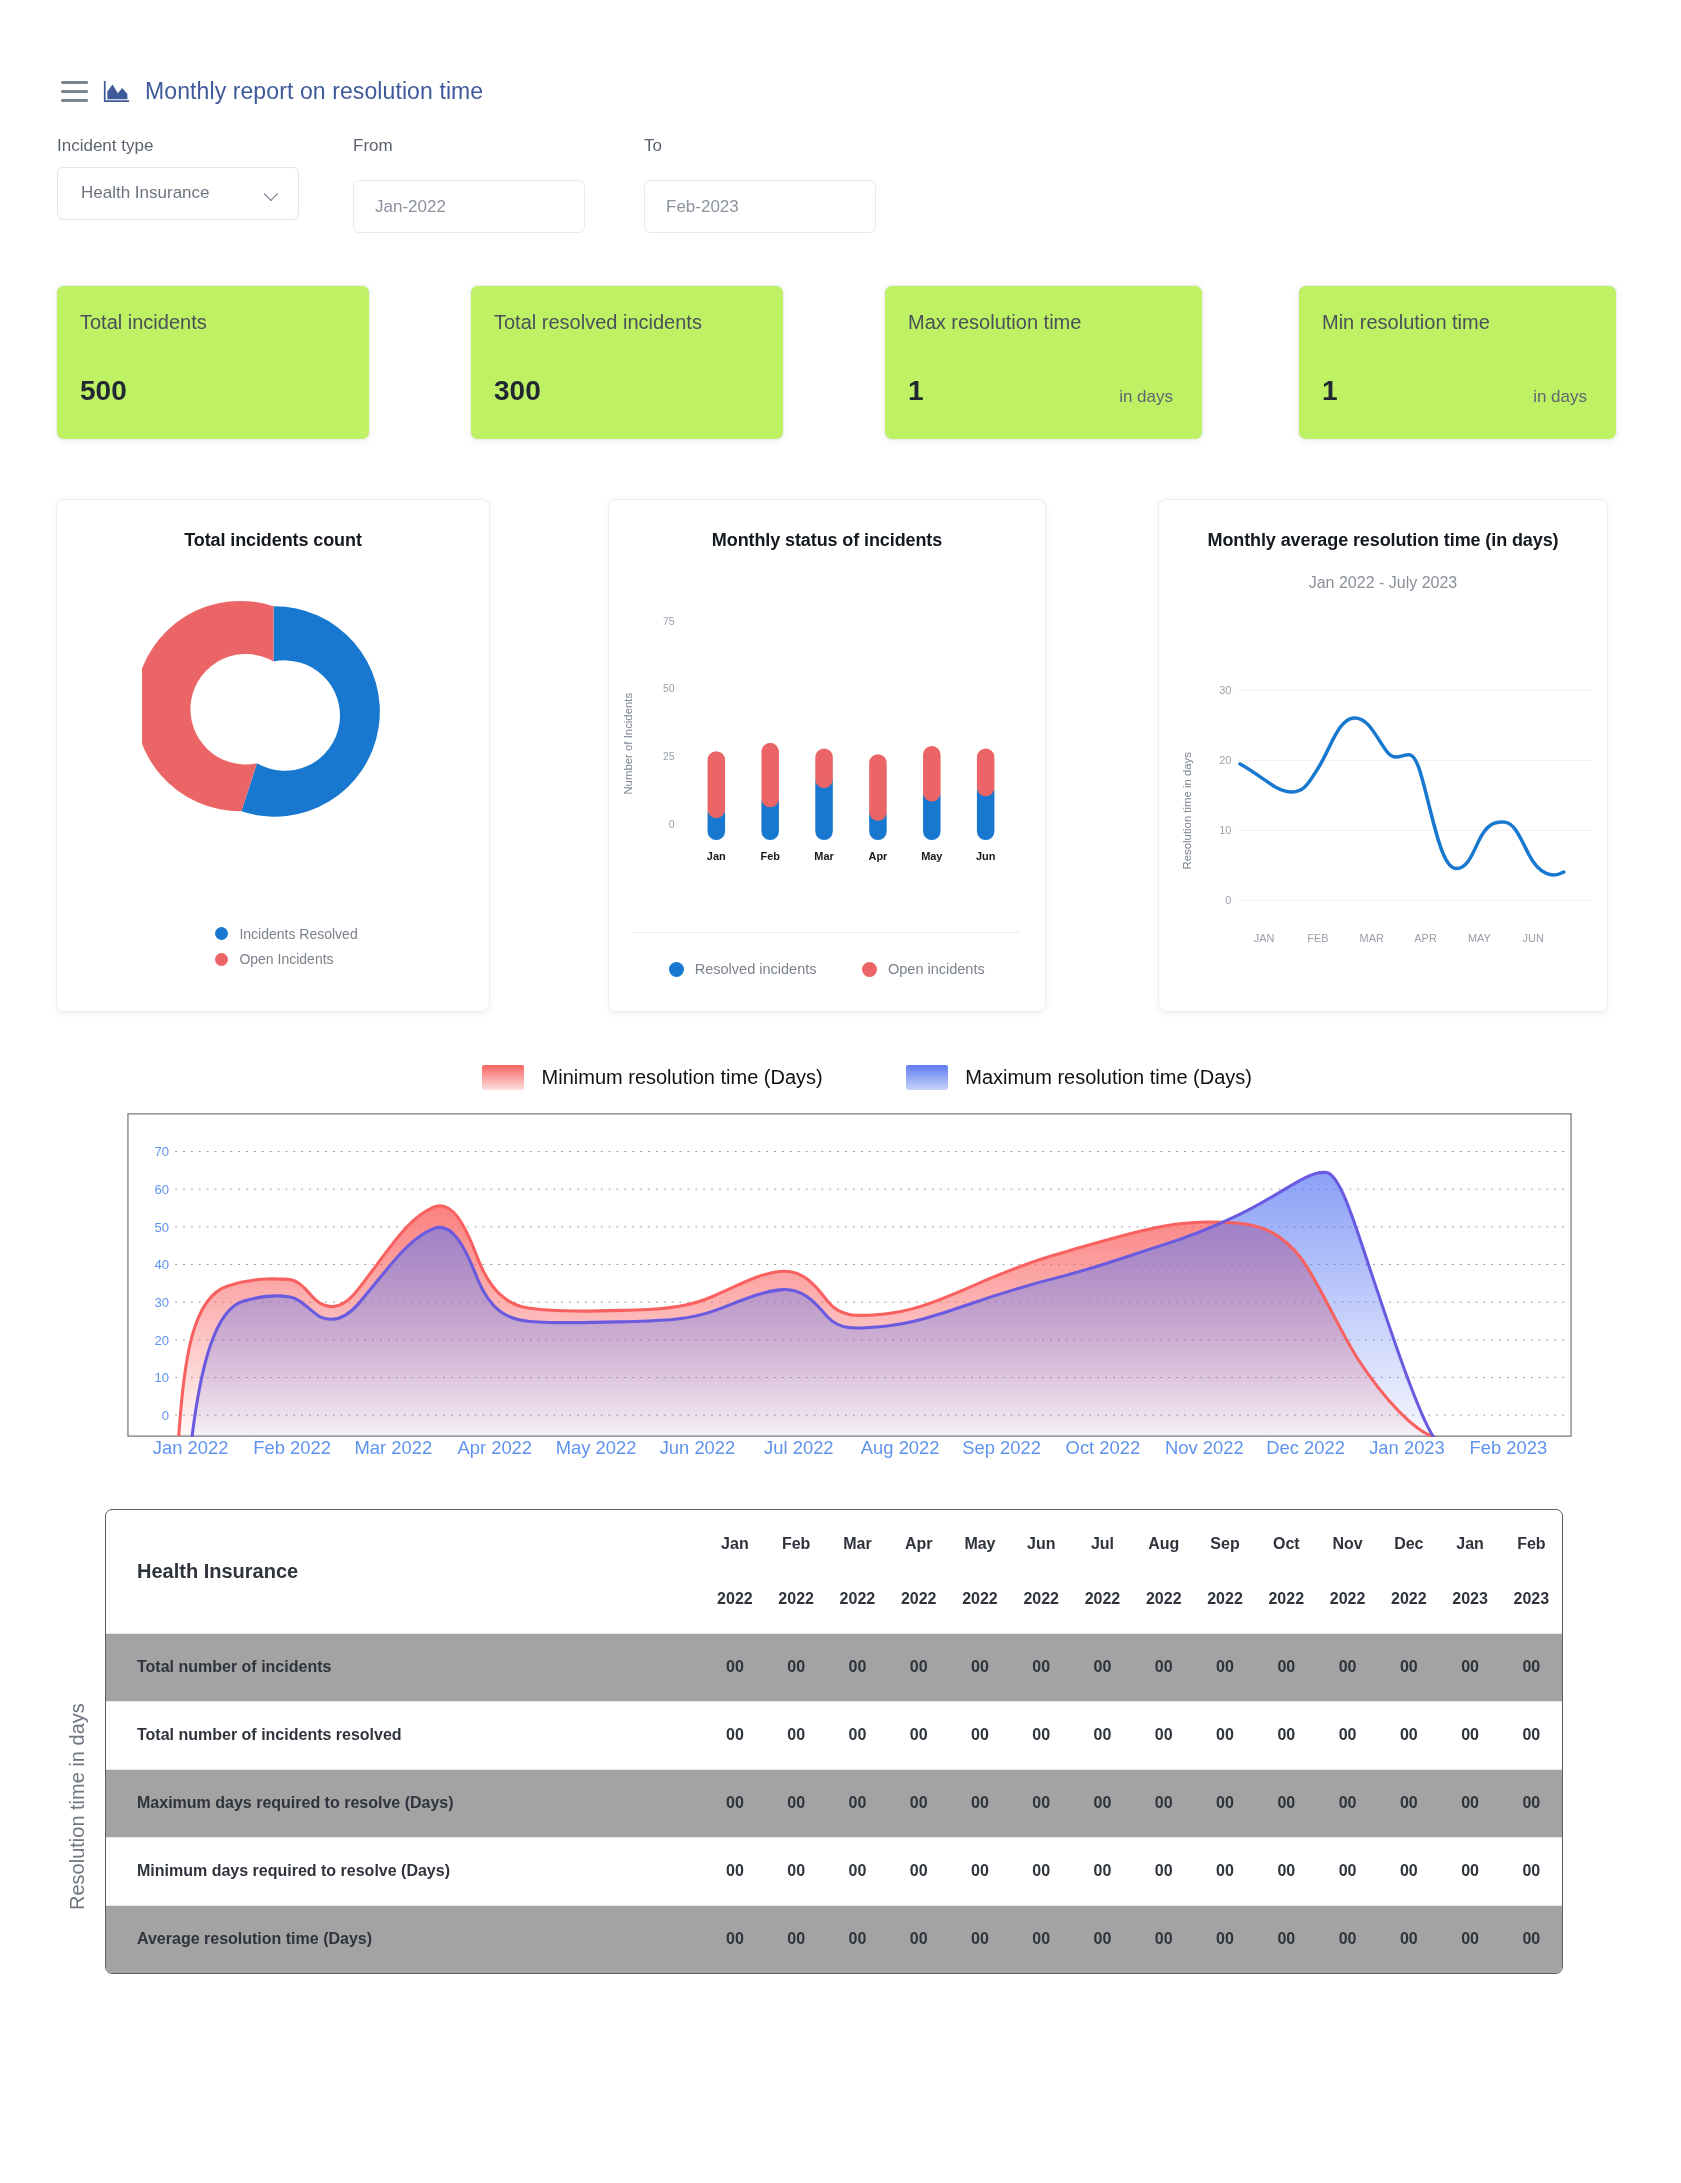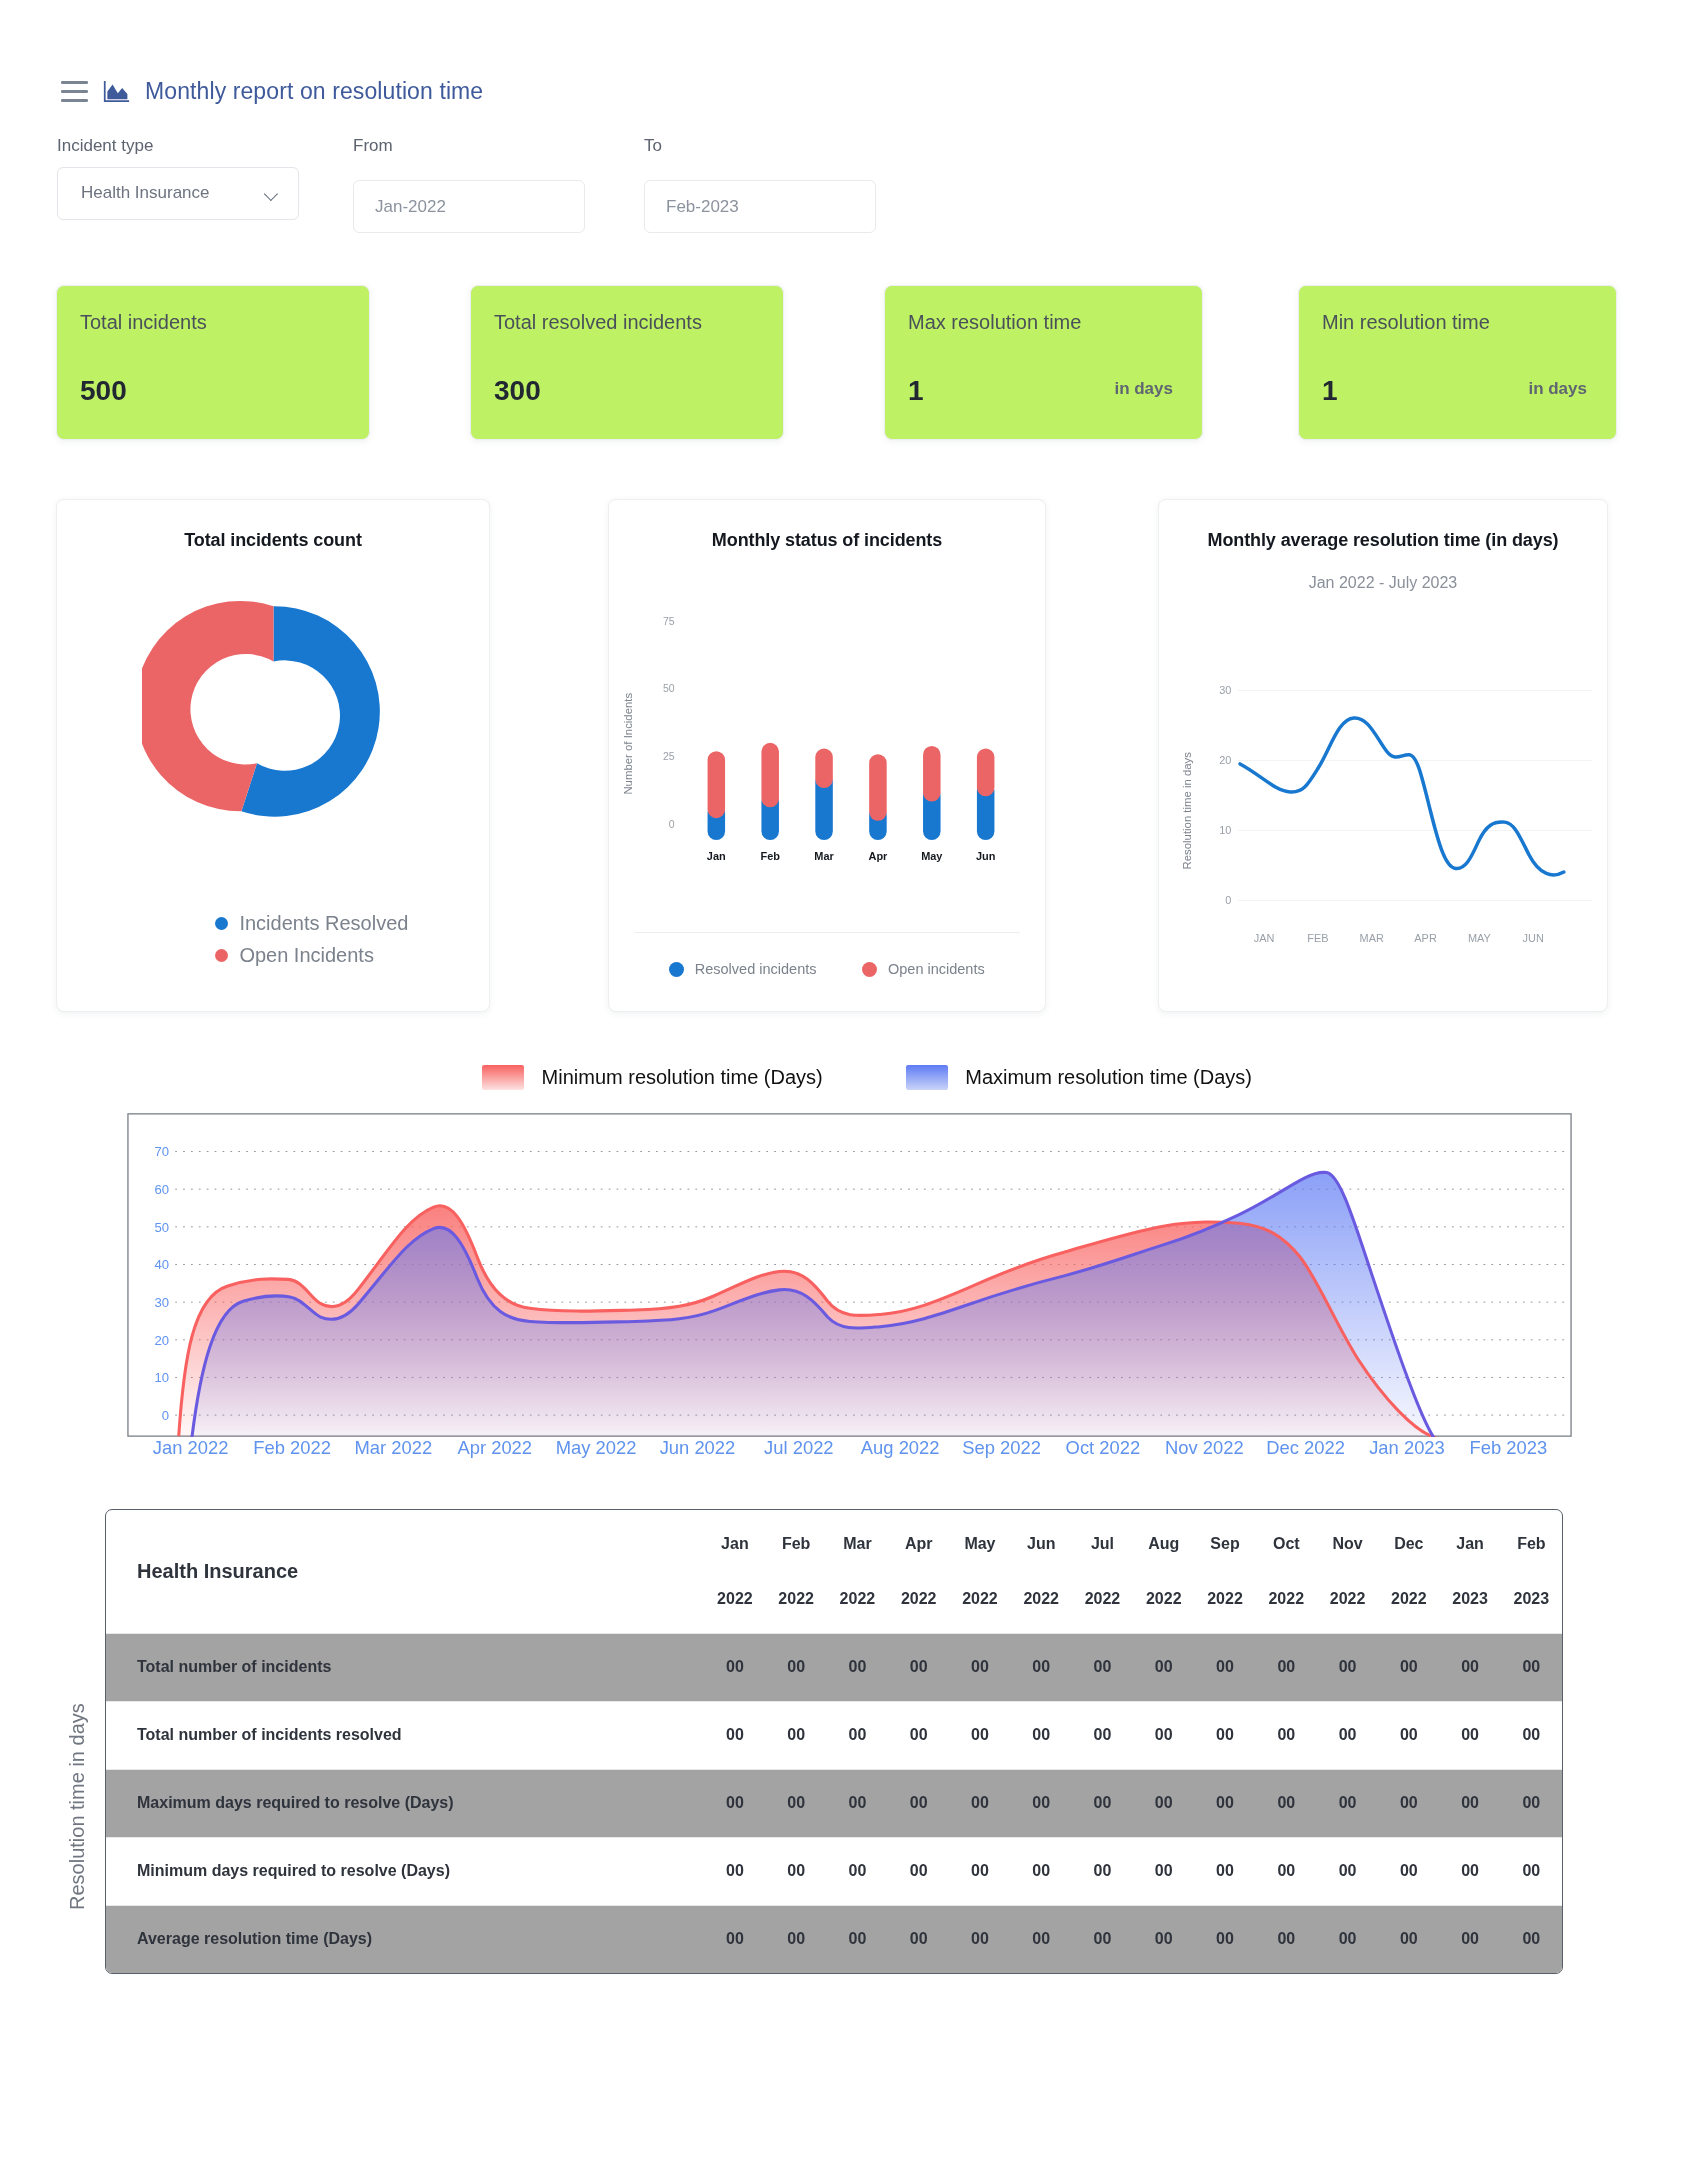--- a/index.html
+++ b/index.html
@@ -52,41 +52,41 @@
     box-shadow: 0 1.8px 6.1px rgba(60,70,90,.07);
     height: 155px; padding: 23px 24px 0 23px; position: relative;
   }
   .kpi.k1 { width: 314px; margin-right: 100px; }
   .kpi.k2 { width: 314px; margin-right: 100px; }
   .kpi.k3 { width: 319px; margin-right: 95px; }
   .kpi.k4 { width: 319px; }
   .kpi-label { font-size: 20px; color: #4a5059; font-weight: 400; line-height: 1.35; }
   .kpi-value { font-size: 28px; color: #222831; font-weight: 700; position: absolute;
     left: 23px; bottom: 32px; }
-  .kpi-unit { font-size: 17px; color: #5f6671; position: absolute; right: 29px; bottom: 40px; font-weight: bold; }
+  .kpi-unit { font-size: 17px; color: #5f6671; position: absolute; right: 29px; bottom: 32px; }
 
   
   .chartrow { display: flex; padding: 59px 0 0 56px; gap: 0; }
   .card {
     background: #fff; border: 0.9px solid #eceef1; border-radius: 8px;
     box-shadow: 0 1.8px 6.1px rgba(60,70,90,.07); position: relative;
   }
   .card.c1 { width: 434px; height: 513px; margin-right: 118px; }
   .card.c2 { width: 438px; height: 513px; margin-right: 112px; }
   .card.c3 { width: 450px; height: 513px; }
   .card-title { font-size: 18px; font-weight: 700; color: #14181f; text-align: center;
     padding-top: 30px; letter-spacing: -0.1px; }
   .card-sub { font-size: 16px; color: #8a9099; text-align: center; padding-top: 23px; }
 
   
   .donut-wrap { display: flex; justify-content: center; margin-top: 29px; }
   .legend { position: absolute; left: 158px; bottom: 34px; }
   .legend-row { display: flex; align-items: center; gap: 11.4px; margin-bottom: 9.6px; }
   .dot { width: 13px; height: 13px; border-radius: 50%; flex: none; }
-  .legend-txt { font-size: 20px; color: #7b828c; }
+  .legend-txt { font-size: 14px; color: #7b828c; }
 
   
   .legend-h { position: absolute; left: 0; right: 0; bottom: 34px;
     display: flex; justify-content: center; gap: 46px; }
   .legend-h .legend-row { margin: 0; gap: 10.5px; }
   .legend-h .legend-txt { font-size: 14.5px; }
   .legend-divider { position: absolute; left: 25.4px; right: 25.4px; bottom: 78px;
     height: 0.9px; background: #eceef1; }
 
   

